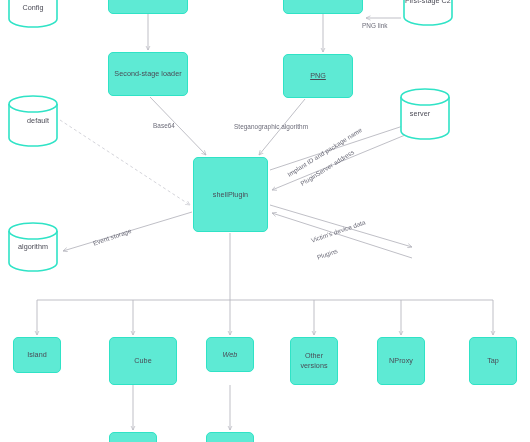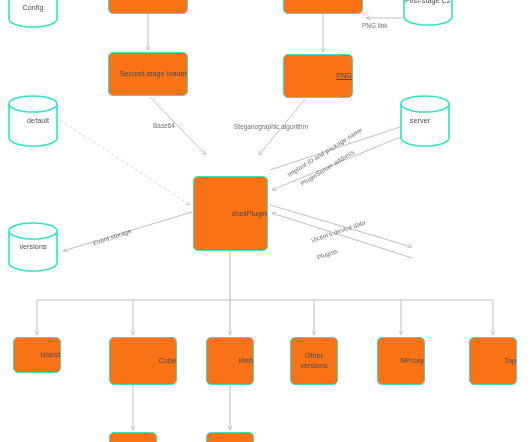--- a/index.html
+++ b/index.html
@@ -32,22 +32,21 @@
     justify-content: center;
     text-align: center;
     color: #4a4a55;
     font-size: 7.2px;
     line-height: 1.35;
     letter-spacing: 0.05px;
   }
   .node.box {
     border: 1.6px solid #2fe3c6;
     border-radius: 5px;
-    background: #f97316;
-    justify-content: flex-end;
+    background: #5eead4;
   }
   .node.cyl {
     background: transparent;
     border: none;
   }
   .cyl-svg {
     position: absolute;
     left: 0;
     top: 0;
   }
@@ -157,50 +156,50 @@
   </div>
 
   <div class="node cyl" style="left:8px; top:95px; width:60px; height:52px;">
     <svg class="cyl-svg" width="50" height="52" viewBox="0 0 50 52" xmlns="http://www.w3.org/2000/svg">
       <path d="M1,9 L1,43 A24,8 0 0 0 49,43 L49,9" fill="#fff" stroke="#2fe3c6" stroke-width="1.6"></path>
       <ellipse cx="25" cy="9" rx="24" ry="8" fill="#fff" stroke="#2fe3c6" stroke-width="1.6"></ellipse>
     </svg>
     <span class="cyl-label">default</span>
   </div>
 
-  <div class="node cyl" style="left:400px; top:95px; width:40px; height:52px;">
+  <div class="node cyl" style="left:400px; top:88px; width:40px; height:52px;">
     <svg class="cyl-svg" width="50" height="52" viewBox="0 0 50 52" xmlns="http://www.w3.org/2000/svg">
       <path d="M1,9 L1,43 A24,8 0 0 0 49,43 L49,9" fill="#fff" stroke="#2fe3c6" stroke-width="1.6"></path>
       <ellipse cx="25" cy="9" rx="24" ry="8" fill="#fff" stroke="#2fe3c6" stroke-width="1.6"></ellipse>
     </svg>
     <span class="cyl-label">server</span>
   </div>
 
-  <div class="node box" style="left:193px; top:157px; width:75px; height:75px;margin-top:19px;">
+  <div class="node box" style="left:193px; top:157px; width:75px; height:75px;">
     <span>shellPlugin</span>
   </div>
 
   <div class="node cyl" style="left:8px; top:222px; width:50px; height:50px;">
     <svg class="cyl-svg" width="50" height="50" viewBox="0 0 50 50" xmlns="http://www.w3.org/2000/svg">
       <path d="M1,9 L1,41 A24,8 0 0 0 49,41 L49,9" fill="#fff" stroke="#2fe3c6" stroke-width="1.6"></path>
       <ellipse cx="25" cy="9" rx="24" ry="8" fill="#fff" stroke="#2fe3c6" stroke-width="1.6"></ellipse>
     </svg>
-    <span class="cyl-label">versions</span>
+    <span class="cyl-label">algorithm</span>
   </div>
 
 
   <div class="node box" style="left:13px; top:337px; width:48px; height:36px;">
     <span>Island</span>
   </div>
 
   <div class="node box" style="left:109px; top:337px; width:68px; height:48px;">
     <span>Cube</span>
   </div>
 
-  <div class="node box" style="left:206px; top:337px; width:48px; height:48px;font-style:italic;">
+  <div class="node box" style="left:206px; top:337px; width:48px; height:35px;font-style:italic;">
     <span>Web</span>
   </div>
 
   <div class="node box" style="left:377px; top:337px; width:48px; height:48px;">
     <span>NProxy</span>
   </div>
 
   <div class="node box" style="left:290px; top:337px; width:48px; height:48px;">
     <span>Other versions</span>
   </div>

